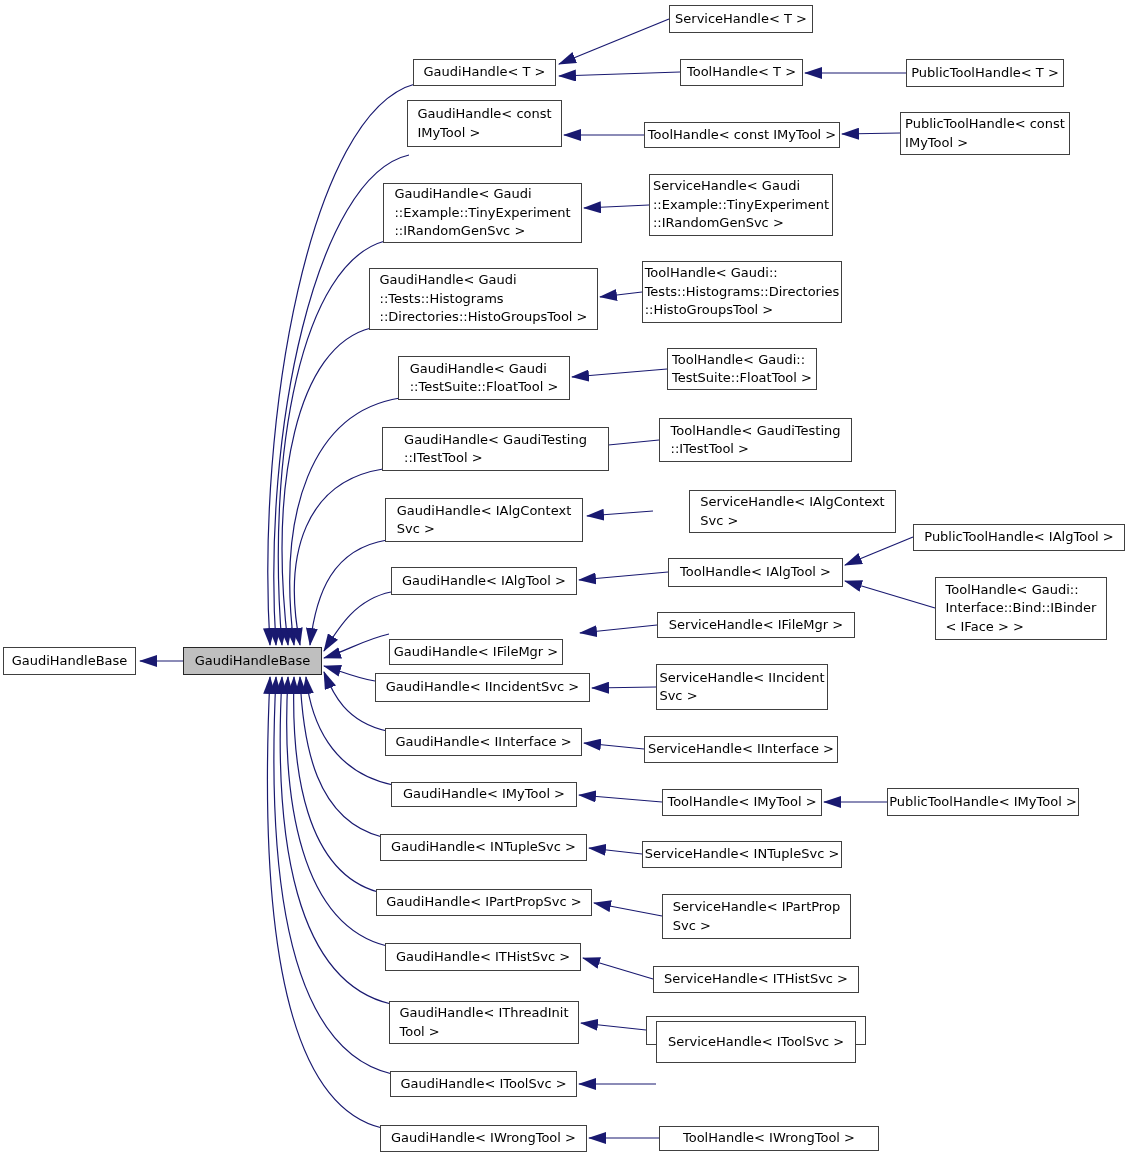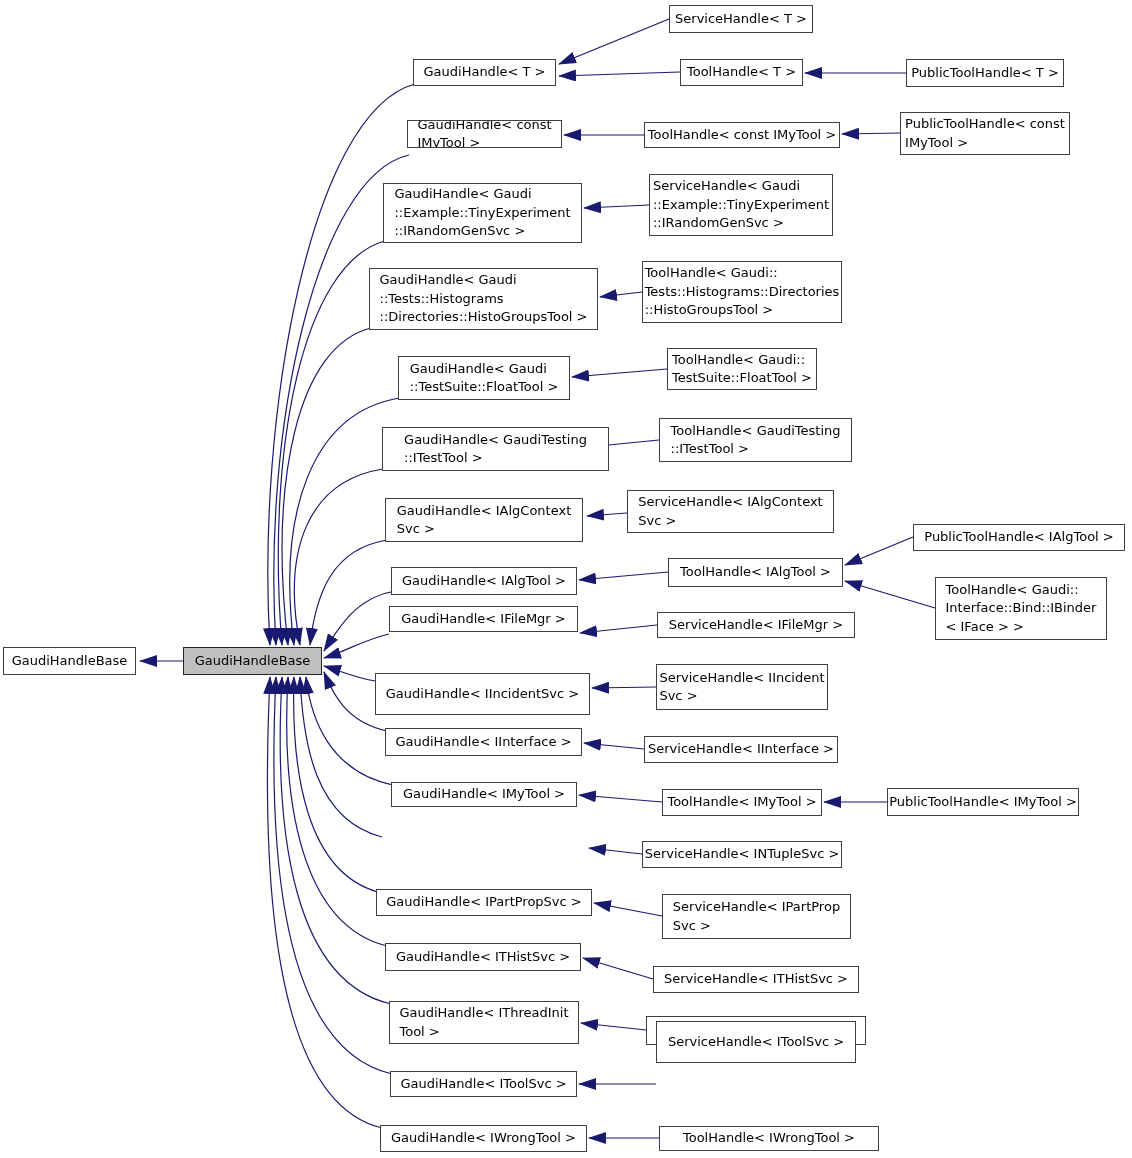--- a/index.html
+++ b/index.html
@@ -100,60 +100,61 @@
     <path class="edge" d="M900,133 L842,134" marker-end="url(#arrow)"></path>
     <path class="edge" d="M913,537 L845,565" marker-end="url(#arrow)"></path>
     <path class="edge" d="M935,608 L845,581" marker-end="url(#arrow)"></path>
     <path class="edge" d="M887,802 L824,802" marker-end="url(#arrow)"></path>
   </svg>
 
   <div class="node" style="left:3px;top:647px;width:133px;height:28px">GaudiHandleBase</div>
   <div class="node node--hl" style="left:183px;top:647px;width:139px;height:28px">GaudiHandleBase</div>
 
   <div class="node" style="left:413px;top:59px;width:143px;height:27px">GaudiHandle&lt; T &gt;</div>
-  <div class="node" style="left:407px;top:120px;width:155px;height:28px">GaudiHandle&lt; const
+  <div class="node" style="left:407px;top:100px;width:155px;height:47px">GaudiHandle&lt; const
 IMyTool &gt;</div>
   <div class="node" style="left:383px;top:183px;width:199px;height:60px">GaudiHandle&lt; Gaudi
 ::Example::TinyExperiment
 ::IRandomGenSvc &gt;</div>
   <div class="node" style="left:369px;top:268px;width:229px;height:62px">GaudiHandle&lt; Gaudi
 ::Tests::Histograms
 ::Directories::HistoGroupsTool &gt;</div>
   <div class="node" style="left:398px;top:356px;width:172px;height:44px">GaudiHandle&lt; Gaudi
 ::TestSuite::FloatTool &gt;</div>
   <div class="node" style="left:382px;top:427px;width:227px;height:44px">GaudiHandle&lt; GaudiTesting
 ::ITestTool &gt;</div>
   <div class="node" style="left:385px;top:498px;width:198px;height:44px">GaudiHandle&lt; IAlgContext
 Svc &gt;</div>
   <div class="node" style="left:391px;top:567px;width:186px;height:28px">GaudiHandle&lt; IAlgTool &gt;</div>
-  <div class="node" style="left:389px;top:606px;width:189px;height:26px">GaudiHandle&lt; IFileMgr &gt;</div>
-  <div class="node" style="left:375px;top:673px;width:215px;height:42px">GaudiHandle&lt; IIncidentSvc &gt;</div>
+  <div class="node" style="left:389px;top:639px;width:174px;height:26px">GaudiHandle&lt; IFileMgr &gt;</div>
+  <div class="node" style="left:375px;top:673px;width:215px;height:29px">GaudiHandle&lt; IIncidentSvc &gt;</div>
   <div class="node" style="left:385px;top:728px;width:197px;height:28px">GaudiHandle&lt; IInterface &gt;</div>
   <div class="node" style="left:391px;top:782px;width:186px;height:25px">GaudiHandle&lt; IMyTool &gt;</div>
+  <div class="node" style="left:380px;top:834px;width:207px;height:27px">GaudiHandle&lt; INTupleSvc &gt;</div>
   <div class="node" style="left:376px;top:889px;width:216px;height:27px">GaudiHandle&lt; IPartPropSvc &gt;</div>
   <div class="node" style="left:385px;top:943px;width:196px;height:28px">GaudiHandle&lt; ITHistSvc &gt;</div>
   <div class="node" style="left:389px;top:1001px;width:190px;height:43px">GaudiHandle&lt; IThreadInit
 Tool &gt;</div>
   <div class="node" style="left:390px;top:1071px;width:187px;height:26px">GaudiHandle&lt; IToolSvc &gt;</div>
   <div class="node" style="left:380px;top:1125px;width:207px;height:27px">GaudiHandle&lt; IWrongTool &gt;</div>
 
   <div class="node" style="left:669px;top:5px;width:144px;height:28px">ServiceHandle&lt; T &gt;</div>
   <div class="node" style="left:680px;top:59px;width:123px;height:27px">ToolHandle&lt; T &gt;</div>
   <div class="node" style="left:644px;top:122px;width:196px;height:26px">ToolHandle&lt; const IMyTool &gt;</div>
   <div class="node" style="left:649px;top:174px;width:184px;height:62px">ServiceHandle&lt; Gaudi
 ::Example::TinyExperiment
 ::IRandomGenSvc &gt;</div>
   <div class="node" style="left:642px;top:261px;width:200px;height:62px">ToolHandle&lt; Gaudi::
 Tests::Histograms::Directories
 ::HistoGroupsTool &gt;</div>
   <div class="node" style="left:667px;top:348px;width:150px;height:42px">ToolHandle&lt; Gaudi::
 TestSuite::FloatTool &gt;</div>
   <div class="node" style="left:659px;top:418px;width:193px;height:44px">ToolHandle&lt; GaudiTesting
 ::ITestTool &gt;</div>
-  <div class="node" style="left:627px;top:490px;width:207px;height:43px">ServiceHandle&lt; IAlgContext
+  <div class="node" style="left:689px;top:490px;width:207px;height:43px">ServiceHandle&lt; IAlgContext
 Svc &gt;</div>
   <div class="node" style="left:668px;top:558px;width:175px;height:29px">ToolHandle&lt; IAlgTool &gt;</div>
   <div class="node" style="left:657px;top:612px;width:198px;height:26px">ServiceHandle&lt; IFileMgr &gt;</div>
   <div class="node" style="left:656px;top:664px;width:172px;height:46px">ServiceHandle&lt; IIncident
 Svc &gt;</div>
   <div class="node" style="left:644px;top:736px;width:194px;height:27px">ServiceHandle&lt; IInterface &gt;</div>
   <div class="node" style="left:662px;top:789px;width:160px;height:27px">ToolHandle&lt; IMyTool &gt;</div>
   <div class="node" style="left:642px;top:841px;width:200px;height:27px">ServiceHandle&lt; INTupleSvc &gt;</div>
   <div class="node" style="left:662px;top:894px;width:189px;height:45px">ServiceHandle&lt; IPartProp
 Svc &gt;</div>

